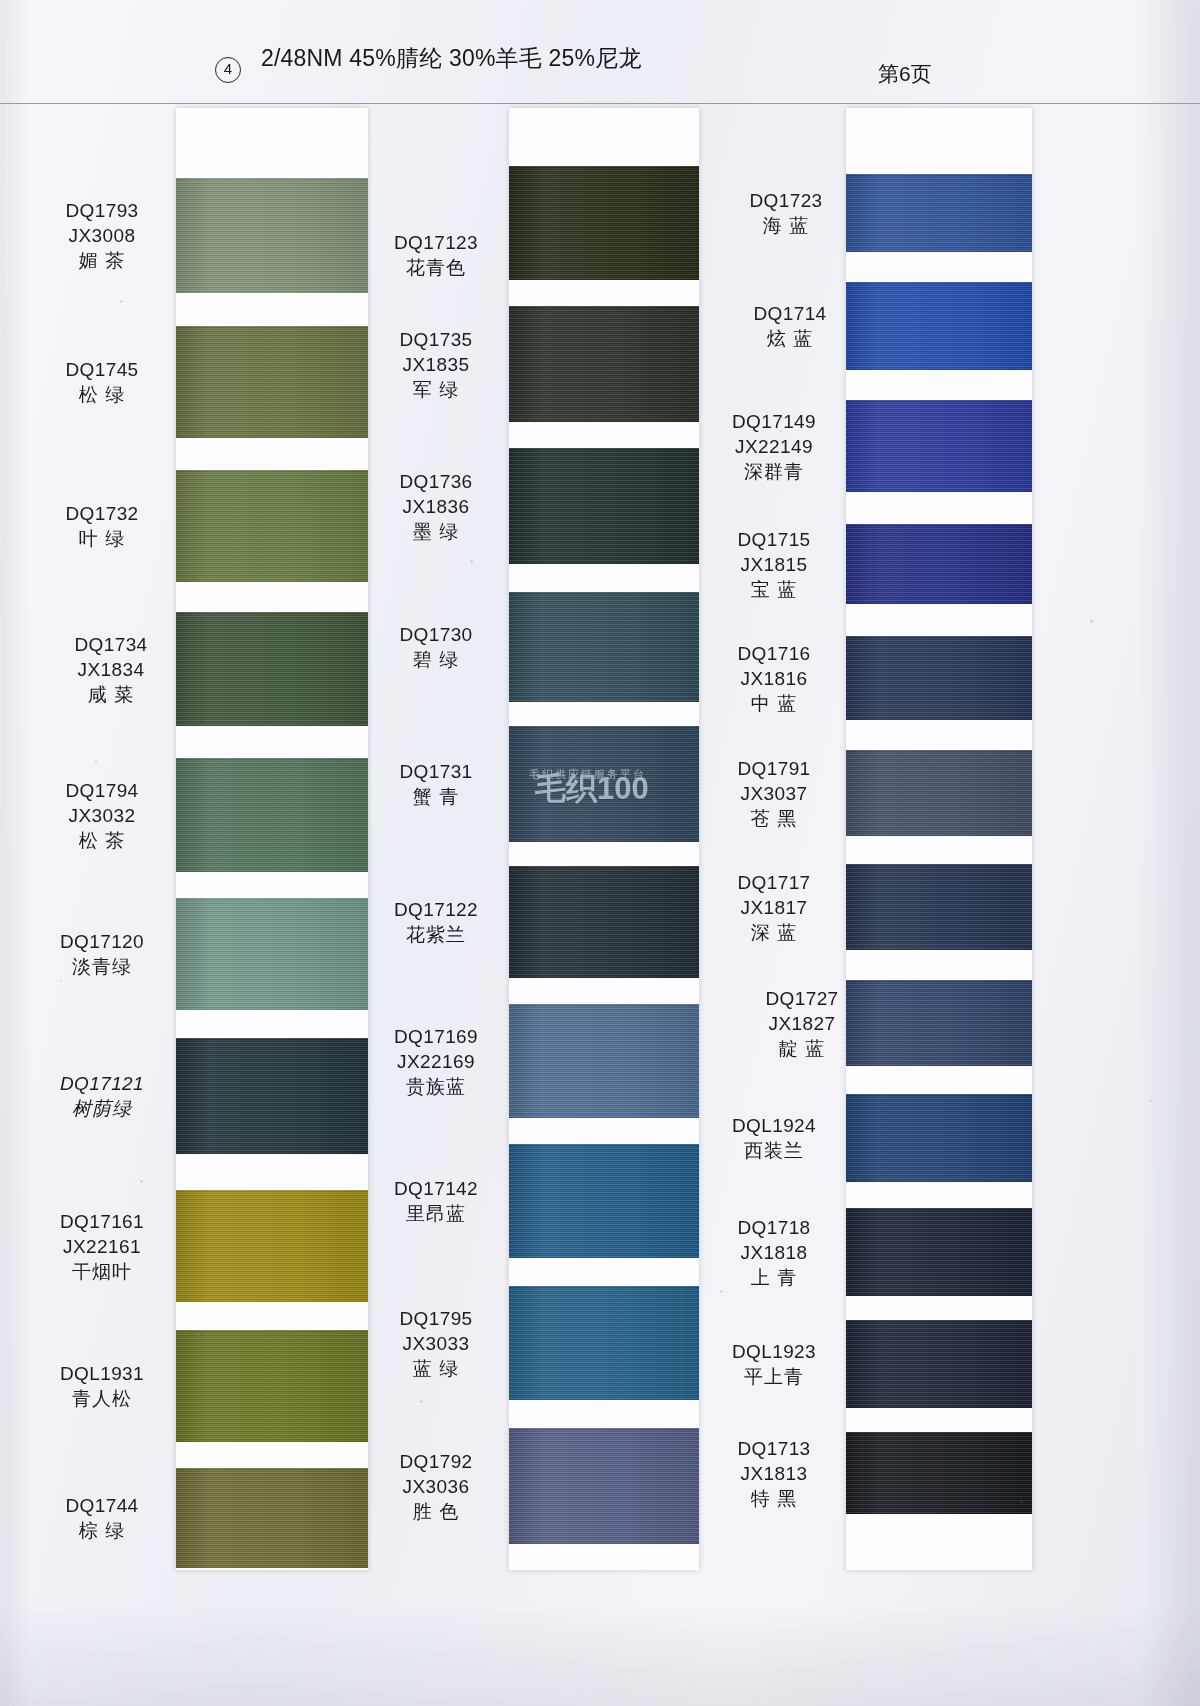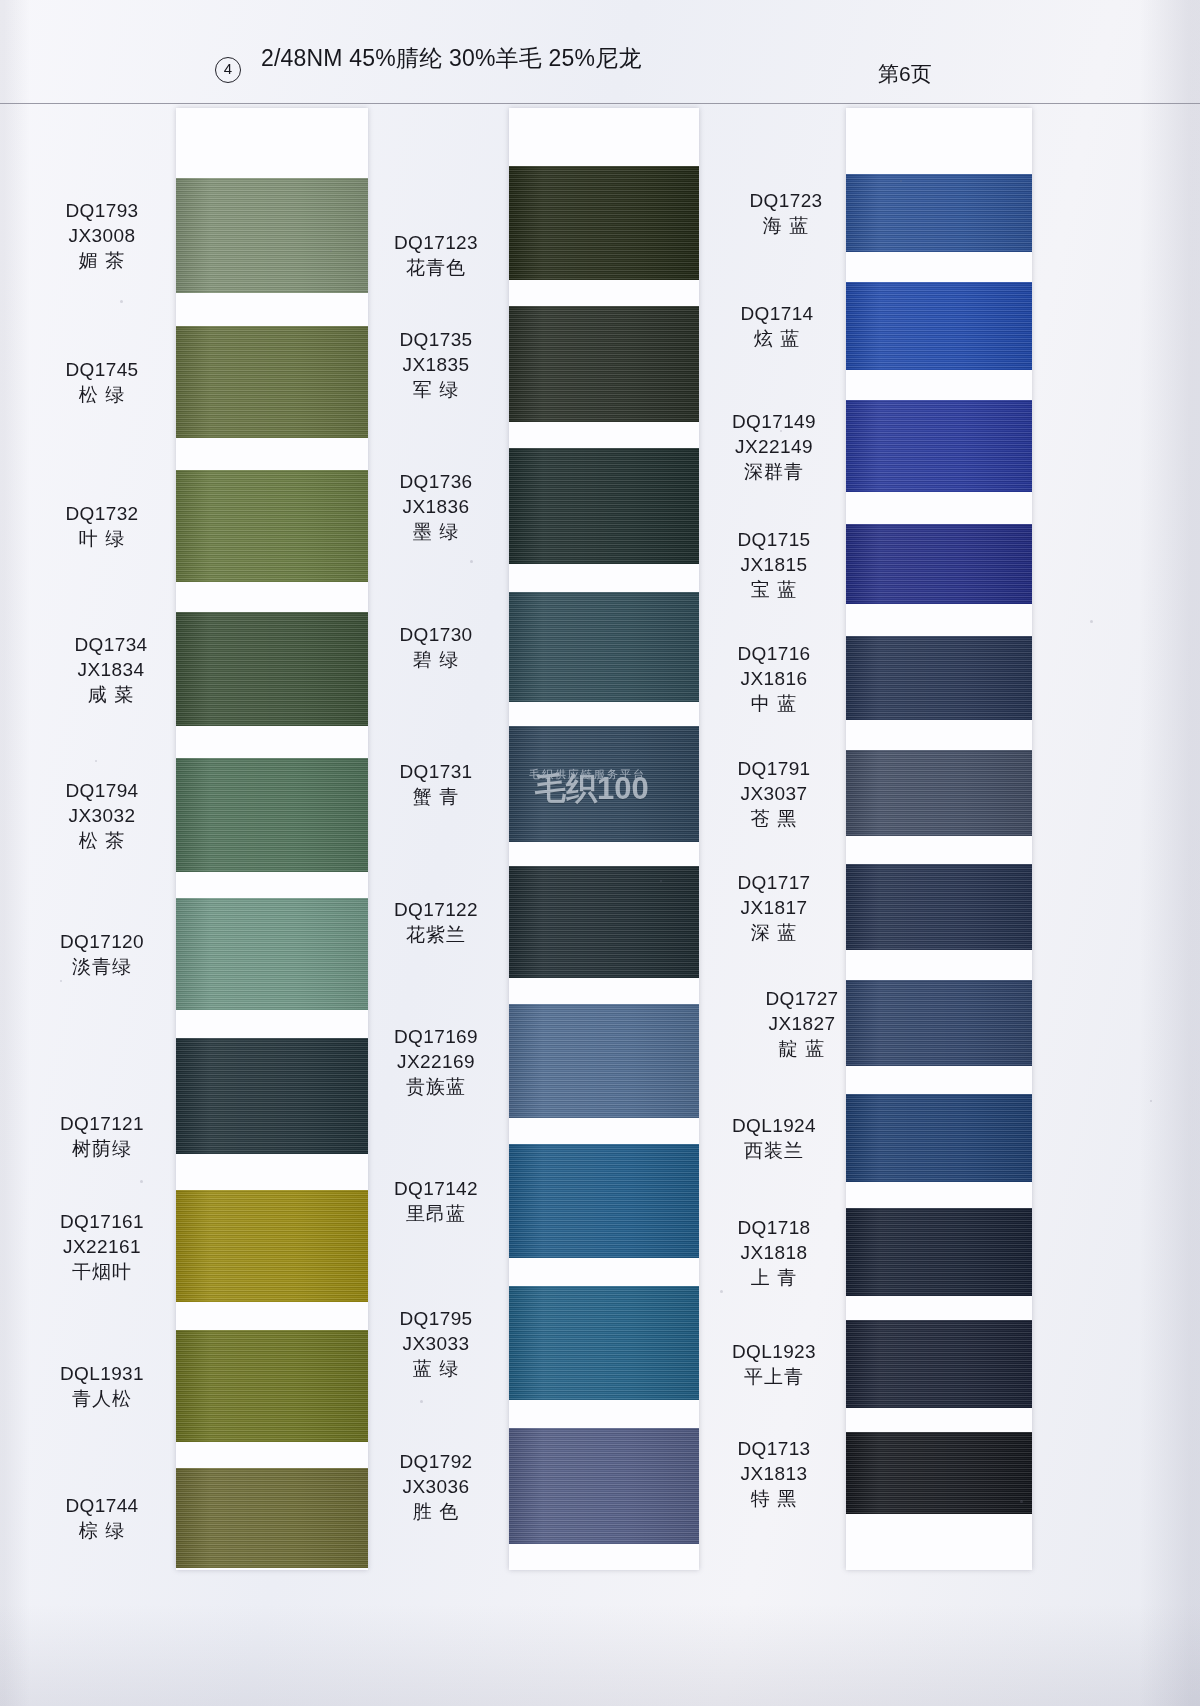--- a/index.html
+++ b/index.html
@@ -250,21 +250,21 @@
           </div>
           <div class="label" style="left: 0px; width: 148px; top: 673.5px;">
             <div class="lbl-code">DQ1794</div>
             <div class="lbl-code">JX3032</div>
             <div class="lbl-name">松  茶</div>
           </div>
           <div class="label" style="left: 0px; width: 148px; top: 825px;">
             <div class="lbl-code">DQ17120</div>
             <div class="lbl-name">淡青绿</div>
           </div>
-          <div class="label" style="left: 0px; width: 148px; top: 1007px;">
+          <div class="label" style="left: 0px; width: 148px; top: 967px; font-style: italic;">
             <div class="lbl-code">DQ17121</div>
             <div class="lbl-name">树荫绿</div>
           </div>
           <div class="label" style="left: 0px; width: 148px; top: 1104.5px; text-align: center;">
             <div class="lbl-code">DQ17161</div>
             <div class="lbl-code">JX22161</div>
             <div class="lbl-name">干烟叶</div>
           </div>
           <div class="label" style="left: 0px; width: 148px; top: 1257px;">
             <div class="lbl-code">DQL1931</div>
@@ -350,21 +350,21 @@
           <div class="swatch" title="DQL1924 西装兰" style="top: 986px; height: 88px; background: rgb(30, 63, 114);"></div>
           <div class="swatch" title="DQ1718 / JX1818 上  青" style="top: 1100px; height: 88px; background: rgb(23, 32, 51);"></div>
           <div class="swatch" title="DQL1923 平上青" style="top: 1212px; height: 88px; background: rgb(26, 33, 52);"></div>
           <div class="swatch" title="DQ1713 / JX1813 特  黑" style="top: 1324px; height: 82px; background: rgb(20, 23, 29);"></div>
         </div>
         <div class="labels" style="left: 700px; width: 148px;">
           <div class="label" style="left: 0px; width: 148px; top: 84px; margin-left: 12px;">
             <div class="lbl-code">DQ1723</div>
             <div class="lbl-name">海  蓝</div>
           </div>
-          <div class="label" style="left: 3px; width: 148px; top: 197px;">
+          <div class="label" style="left: 16px; width: 148px; top: 197px;">
             <div class="lbl-code">DQ1714</div>
             <div class="lbl-name">炫  蓝</div>
           </div>
           <div class="label" style="left: 0px; width: 148px; top: 304.5px;">
             <div class="lbl-code">DQ17149</div>
             <div class="lbl-code">JX22149</div>
             <div class="lbl-name">深群青</div>
           </div>
           <div class="label" style="left: 0px; width: 148px; top: 422.5px;">
             <div class="lbl-code">DQ1715</div>

